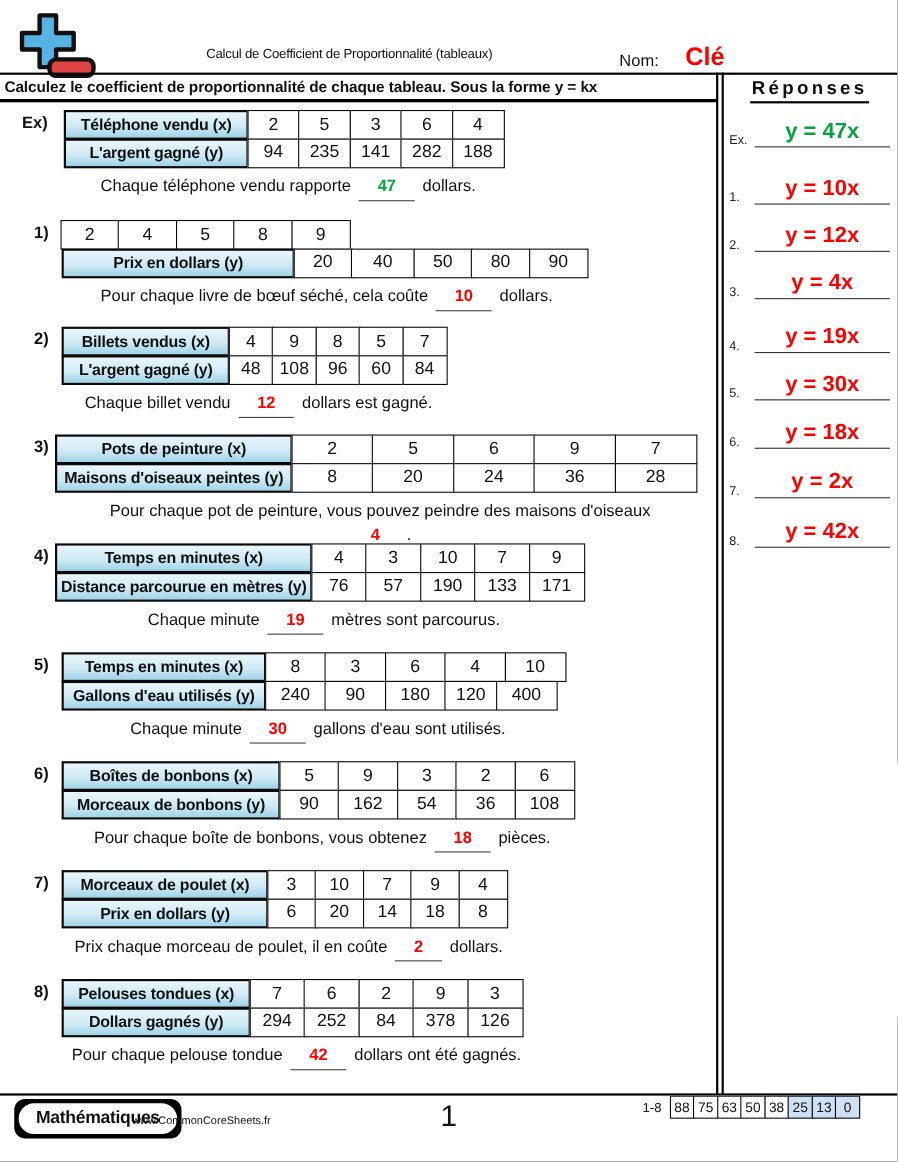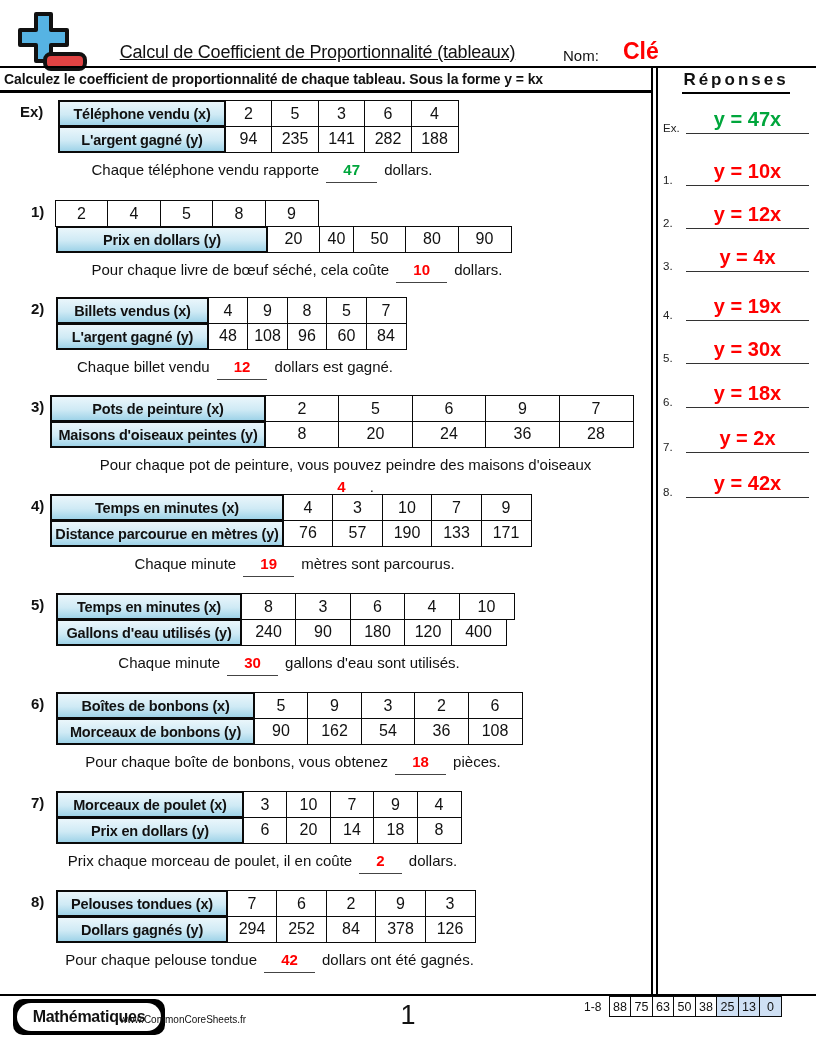--- a/index.html
+++ b/index.html
@@ -2,21 +2,21 @@
 <html><head>
 <meta charset="utf-8">
 <style>
   html,body{margin:0;padding:0;background:#888;}
   .page{position:relative;width:816px;height:1056px;background:#fff;margin:0 auto;
         font-family:"Liberation Sans","DejaVu Sans",sans-serif;color:#111;overflow:hidden;}
 
   
   .logo{position:absolute;left:14px;top:11px;width:80px;height:64px;}
   .title{position:absolute;left:95px;top:42px;width:445px;text-align:center;
-         font-size:18px;letter-spacing:-0.2px;white-space:nowrap;text-decoration:underline;}
+         font-size:12px;letter-spacing:-0.2px;white-space:nowrap;}
   .nom{position:absolute;left:563px;top:47px;font-size:15px;}
   .cle{position:absolute;left:623px;top:38px;font-size:23px;font-weight:bold;}
   .header-line{position:absolute;left:0;top:66px;width:816px;border-top:2px solid #000;}
 
   .instruction{position:absolute;left:0;top:68px;width:652px;height:25px;
                border-bottom:3px solid #000;font-weight:bold;font-size:14px;
                letter-spacing:-0.1px;padding-left:4px;display:flex;align-items:center;box-sizing:border-box;}
 
   .separator{position:absolute;left:651px;top:66px;height:929px;width:3px;
              border-left:2px solid #000;border-right:2px solid #000;}
@@ -150,21 +150,21 @@
           <div class="prow prow1">
             <div class="pcell" style="width: 54px;">2</div>
             <div class="pcell" style="width: 54px;">4</div>
             <div class="pcell" style="width: 54px;">5</div>
             <div class="pcell" style="width: 54px;">8</div>
             <div class="pcell" style="width: 54px;">9</div>
           </div>
           <div class="prow prow2">
             <div class="plabel" style="width: 212px;">Prix en dollars (y)</div>
             <div class="pcell" style="width: 54px;">20</div>
-            <div class="pcell" style="width: 35px;">40</div>
+            <div class="pcell" style="width: 58px;">40</div>
             <div class="pcell" style="width: 54px;">50</div>
             <div class="pcell" style="width: 54px;">80</div>
             <div class="pcell" style="width: 54px;">90</div>
           </div>
         </div>
         <div class="psent" style="width: 482px; left: 56px; top: 59px;"><span>Pour chaque livre de bœuf séché, cela coûte</span> <span class="blank" style="color: rgb(255, 0, 0);">10</span> <span>dollars.</span></div>
       </div>
       <div class="problem" style="top: 297px;">
         <div class="prob-num" style="left: 31px;">2)</div>
         <div class="ptable" style="left: 56px;">

